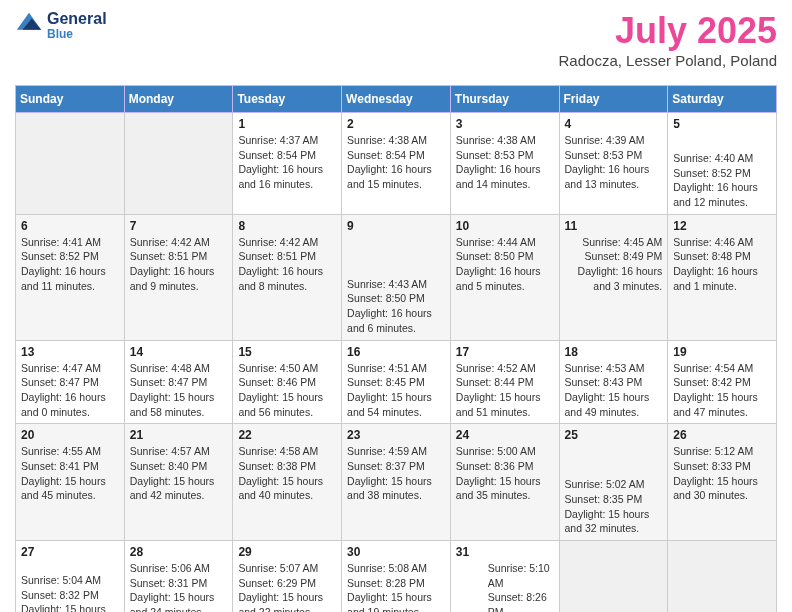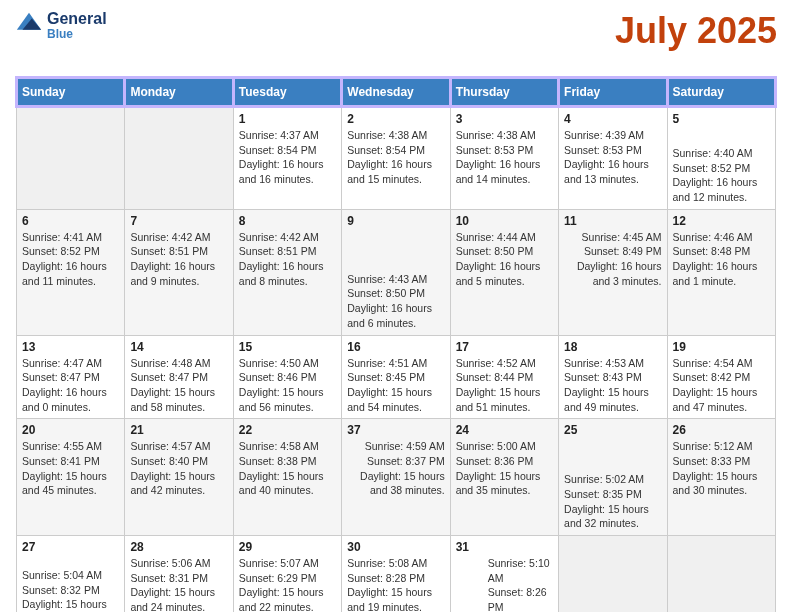--- a/index.html
+++ b/index.html
@@ -7,56 +7,56 @@
       font-family: Arial, sans-serif;
       background: #fff;
       width: 792px;
       min-height: 612px;
       padding: 10px 15px;
     }
     .header {
       display: flex;
       justify-content: space-between;
       align-items: flex-start;
-      margin-bottom: 24px;
+      margin-bottom: 16px;
     }
     .logo {
       display: flex;
       align-items: center;
       gap: 4px;
     }
     .logo-icon {
       width: 28px;
       height: 28px;
     }
     .title-block {
       text-align: right;
     }
     .month-year {
       font-size: 36px;
       font-weight: bold;
-      color: #c2410c;
+      color: #ec4899;
     }
     .location {
       font-size: 15px;
       color: #444;
     }
     table {
       width: 100%;
       border-collapse: collapse;
       font-size: 11px;
     }
     thead th {
       background: #3a7fc1;
       color: #fff;
       font-size: 12px;
       font-weight: bold;
       padding: 6px 4px;
       text-align: left;
-      border: 3px solid #c4b5fd;
+      border: 1px solid #c4b5fd;
     }
     tbody td {
       border: 1px solid #ccc;
       vertical-align: top;
       padding: 4px 5px;
       width: 108px;
       min-height: 80px;
     }
     .day-num {
       font-weight: bold;
@@ -91,20 +91,21 @@
       <polygon points="15,2 28,20 2,20" fill="#3a7fc1"></polygon>
       <polygon points="18,8 28,20 8,20" fill="#1a3a6b"></polygon>
     </svg>
     <div>
       <div style="font-size:16px;font-weight:bold;color:#1a3a6b;line-height:1.1;">General</div>
       <div style="font-size:12px;font-weight:bold;color:#3a7fc1;line-height:1.1;">Blue</div>
     </div>
   </div>
   <div class="title-block">
     <div class="month-year">July 2025</div>
+    <div class="location">Radocza, Lesser Poland, Poland</div>
   </div>
 </div>
 
 <table>
   <thead>
     <tr>
     <th>Sunday</th>
         <th>Monday</th>
         <th>Tuesday</th>
         <th>Wednesday</th>
@@ -249,22 +250,22 @@
 Sunset: 8:40 PM
 Daylight: 15 hours and 42 minutes.</div>
         </td>
         <td>
           <div class="day-num">22</div>
           <div class="day-info" style="white-space: pre-line;">Sunrise: 4:58 AM
 Sunset: 8:38 PM
 Daylight: 15 hours and 40 minutes.</div>
         </td>
         <td>
-          <div class="day-num">37</div>
-          <div class="day-info" style="white-space: pre-line; text-align: right;">Sunrise: 4:59 AM
+          <div class="day-num">23</div>
+          <div class="day-info" style="white-space: pre-line;">Sunrise: 4:59 AM
 Sunset: 8:37 PM
 Daylight: 15 hours and 38 minutes.</div>
         </td>
         <td>
           <div class="day-num">24</div>
           <div class="day-info" style="white-space: pre-line;">Sunrise: 5:00 AM
 Sunset: 8:36 PM
 Daylight: 15 hours and 35 minutes.</div>
         </td>
         <td>

